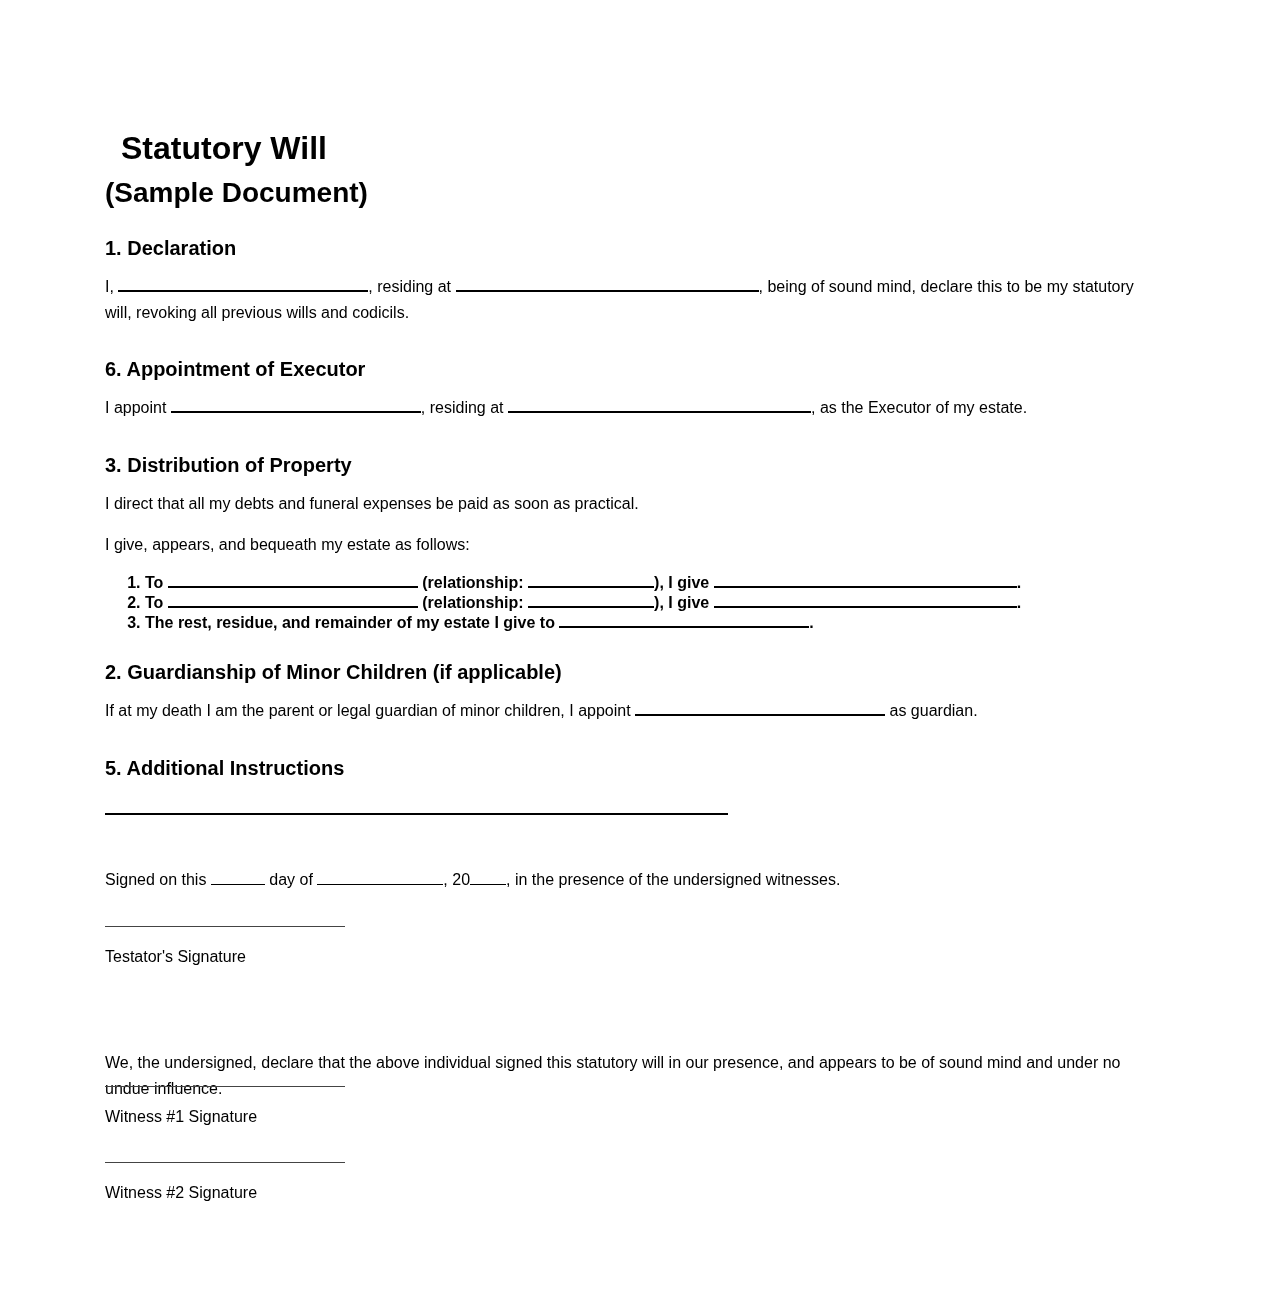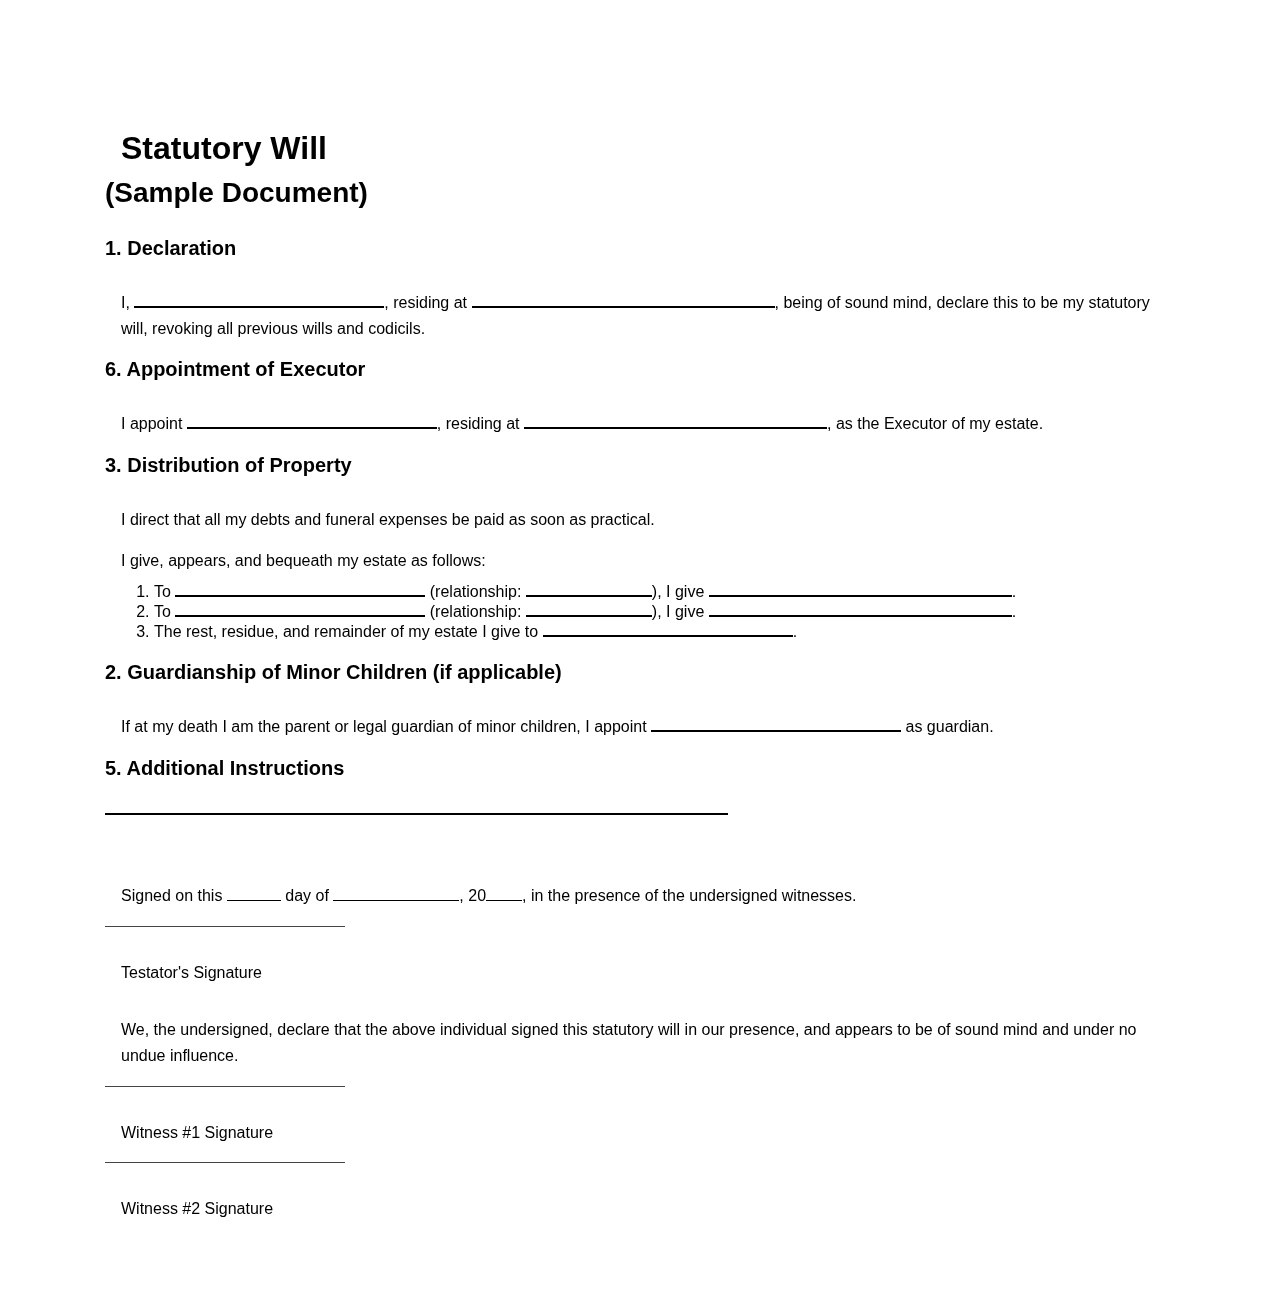--- a/index.html
+++ b/index.html
@@ -7,25 +7,25 @@
     width: 1263px; height: 1307px; overflow: hidden;
     font-family: "Liberation Sans", sans-serif;
     color: #000;
     font-size: 16px;
     position: relative;
   }
   .page { position: absolute; left: 105px; top: 0; width: 1040px; }
   h1 { position: absolute; top: 114px; left: 0; margin: 16px; font-size: 32px; font-weight: bold; }
   h2.sub { position: absolute; top: 177px; left: 0; margin: 0; font-size: 28px; font-weight: bold; }
   h3 { position: absolute; left: 0; margin: 0; font-size: 20px; font-weight: bold; }
-  p { position: absolute; left: 0; margin: 16px; line-height: 26px; width: 1040px; }
+  p { position: absolute; left: 0; margin: 0; line-height: 26px; width: 1040px; }
   .blank { display: inline-block; border-bottom: 2px solid #000; height: 14px; vertical-align: baseline; }
   .blank.thin { border-bottom-width: 1px; }
   .sigline { position: absolute; left: 0; width: 240px; border-top: 1px solid #444; height: 0; }
-  ol { position: absolute; left: 0; top: 572px; margin: 9px; padding-left: 40px; line-height: 18px; }
+  ol { position: absolute; left: 0; top: 572px; margin: 0; padding-left: 40px; line-height: 18px; font-weight: bold; }
   ol li { margin: 0; }
   .addl { position: absolute; left: 0; top: 813px; width: 623px; border-top: 2px solid #000; }
 </style>
 </head>
 <body>
 
 <div class="page">
   <h1>Statutory Will</h1>
   <h2 class="sub">(Sample Document)</h2>
 
@@ -57,20 +57,20 @@
   <h3 style="top:757px">5. Additional Instructions</h3>
   <div class="addl"></div>
 
   <p style="top:867px">
     <span>Signed on this </span><span class="blank thin" style="width:54px"></span><span> day of </span><span class="blank thin" style="width:126px"></span><span>, 20</span><span class="blank thin" style="width:36px"></span><span>, in the presence of the undersigned witnesses.</span>
   </p>
 
   <div class="sigline" style="top:926px"></div>
   <p style="top:944px">Testator's Signature</p>
 
-  <p style="top:1001px">We, the undersigned, declare that the above individual signed this statutory will in our presence, and appears to be of sound mind and under no undue influence.</p>
+  <p style="top:1050px">We, the undersigned, declare that the above individual signed this statutory will in our presence, and appears to be of sound mind and under no undue influence.</p>
 
   <div class="sigline" style="top:1086px"></div>
   <p style="top:1104px">Witness #1 Signature</p>
 
   <div class="sigline" style="top:1162px"></div>
   <p style="top:1180px">Witness #2 Signature</p>
 </div>
 
 </body></html>

